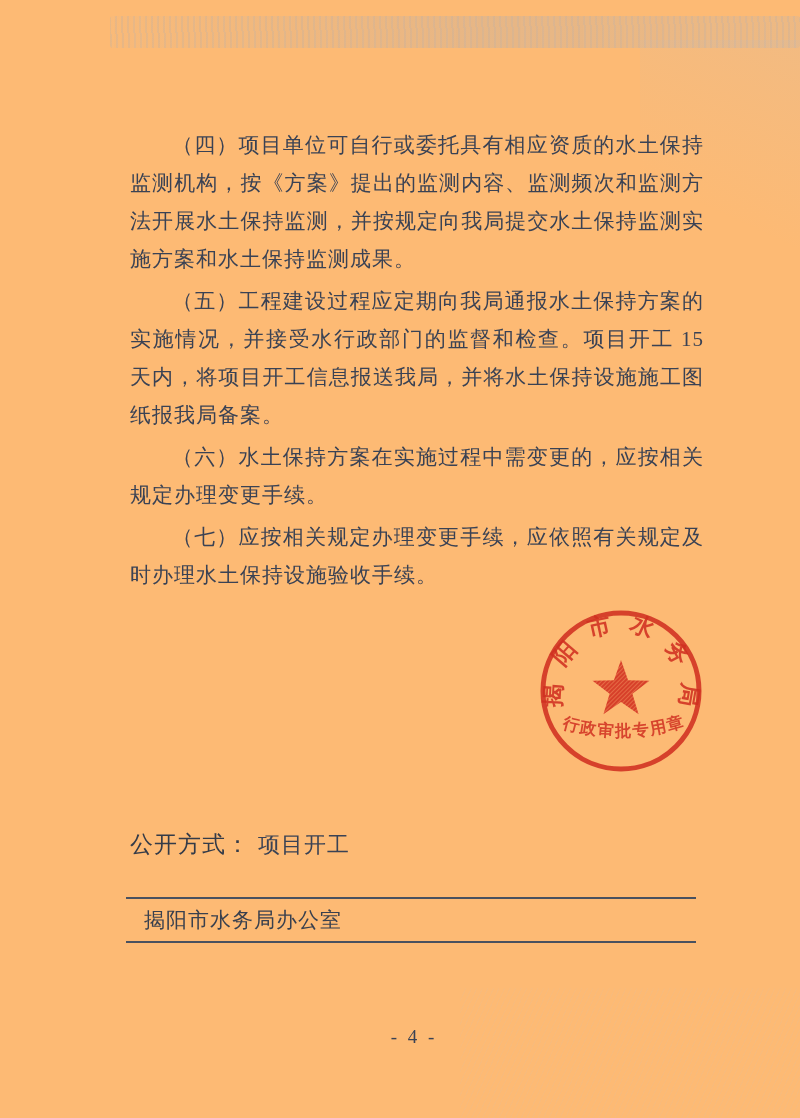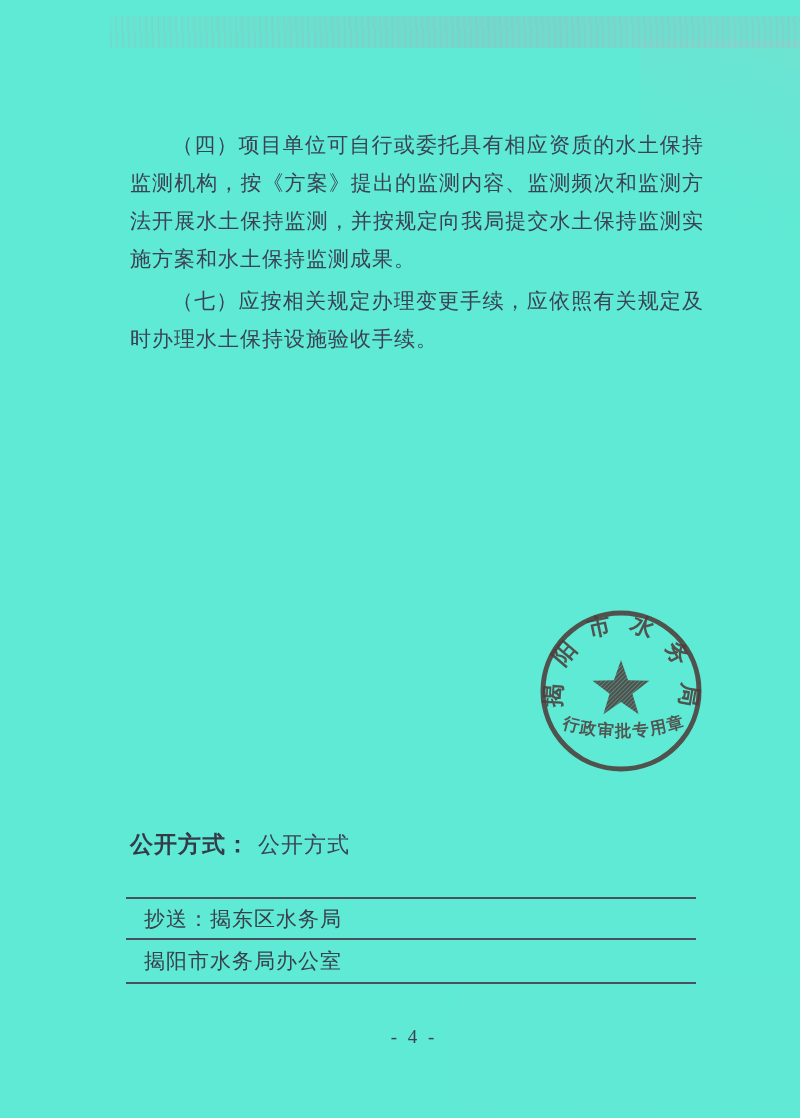--- a/index.html
+++ b/index.html
@@ -2,21 +2,21 @@
 <html><head>
 <meta charset="utf-8">
 <style>
   * { margin: 0; padding: 0; box-sizing: border-box; }
   html, body { background: #ffffff; }
   .page {
     position: relative;
     width: 800px;
     height: 1118px;
     margin: 0 auto;
-    background: #5eead4;
+    background: #fdba74;
     overflow: hidden;
     font-family: "Liberation Serif", "DejaVu Serif", serif;
     color: #3a4254;
   }
   
   .scan-top {
     position: absolute; top: 16px; left: 110px; width: 690px; height: 32px;
     background:
       repeating-linear-gradient(88deg, rgba(168,173,183,0.20) 0 2px, rgba(255,255,255,0) 2px 6px),
       linear-gradient(90deg, rgba(185,188,196,0.06), rgba(168,173,185,0.26) 55%, rgba(178,182,192,0.20));
@@ -50,21 +50,21 @@
     position: absolute; left: 536px; top: 606px; width: 170px; height: 170px;
     mix-blend-mode: multiply; opacity: 0.93;
   }
   
   .disclosure {
     position: absolute; left: 130px; top: 829px;
     font-size: 23px; letter-spacing: 1px;
   }
   .disclosure .label {
     font-family: "Liberation Sans", "DejaVu Sans", sans-serif;
-    font-weight: 700; color: #343b48; text-align: right;
+    font-weight: 400; color: #343b48; text-align: right;
   }
   .disclosure .value { font-size: 22px; margin-left: 8px; }
   
   .footer-table {
     position: absolute; left: 126px; top: 897px; width: 570px;
     border-top: 2px solid #49515f;
     font-size: 21px; letter-spacing: 1px; color: #39404e;
   }
   .f-row { border-bottom: 2px solid #49515f; display: flex; align-items: center; padding-left: 18px; }
   .f-row.cc { height: 41px; }
@@ -80,20 +80,22 @@
 <body>
 
 <div class="page">
 
   <div class="scan-top"></div>
   <div class="scan-right"></div>
   <div class="scan-bottom-right"></div>
 
   <div class="doc-body">
     <p>（四）项目单位可自行或委托具有相应资质的水土保持监测机构，按《方案》提出的监测内容、监测频次和监测方法开展水土保持监测，并按规定向我局提交水土保持监测实施方案和水土保持监测成果。</p>
+    <p>（五）工程建设过程应定期向我局通报水土保持方案的实施情况，并接受水行政部门的监督和检查。项目开工 15 天内，将项目开工信息报送我局，并将水土保持设施施工图纸报我局备案。</p>
+    <p>（六）水土保持方案在实施过程中需变更的，应按相关规定办理变更手续。</p>
     <p>（七）应按相关规定办理变更手续，应依照有关规定及时办理水土保持设施验收手续。</p>
   </div>
 
 
   <svg class="seal" viewBox="0 0 170 170">
     <defs>
       <pattern id="hatch" width="3" height="3" patternUnits="userSpaceOnUse" patternTransform="rotate(45)">
         <rect width="3" height="3" fill="#d23a3f"></rect>
         <line x1="0" y1="0" x2="0" y2="3" stroke="#f2b9bb" stroke-width="1.1"></line>
       </pattern>
@@ -104,27 +106,24 @@
     <polygon points="85,54 92.1,74.3 113.5,74.7 96.4,87.7 102.6,108.3 85,96 67.4,108.3 73.6,87.7 56.5,74.7 77.9,74.3" fill="url(#hatch)" fill-opacity="0.92"></polygon>
     <text font-size="23" letter-spacing="16" fill="#cf3338" fill-opacity="0.88" font-family="Liberation Serif, DejaVu Serif, serif" font-weight="700">
       <textPath href="#arcTop" startOffset="10">揭阳市水务局</textPath>
     </text>
     <text font-size="16.5" letter-spacing="1.5" fill="#cf3338" fill-opacity="0.85" font-family="Liberation Serif, DejaVu Serif, serif" font-weight="700">
       <textPath href="#arcBottom" startOffset="2">行政审批专用章</textPath>
     </text>
   </svg>
 
   <div class="disclosure">
-    <span class="label">公开方式：</span><span class="value">公开方式</span>
+    <span class="label">公开方式：</span><span class="value">项目开工</span>
   </div>
 
   <div class="footer-table">
-    <div class="f-row cc">
-      <span>抄送：揭东区水务局</span>
-    </div>
     <div class="f-row issue">
       <span>揭阳市水务局办公室</span>
     </div>
   </div>
 
   <div class="page-number">- 4 -</div>
 
 </div>
 
 </body></html>

